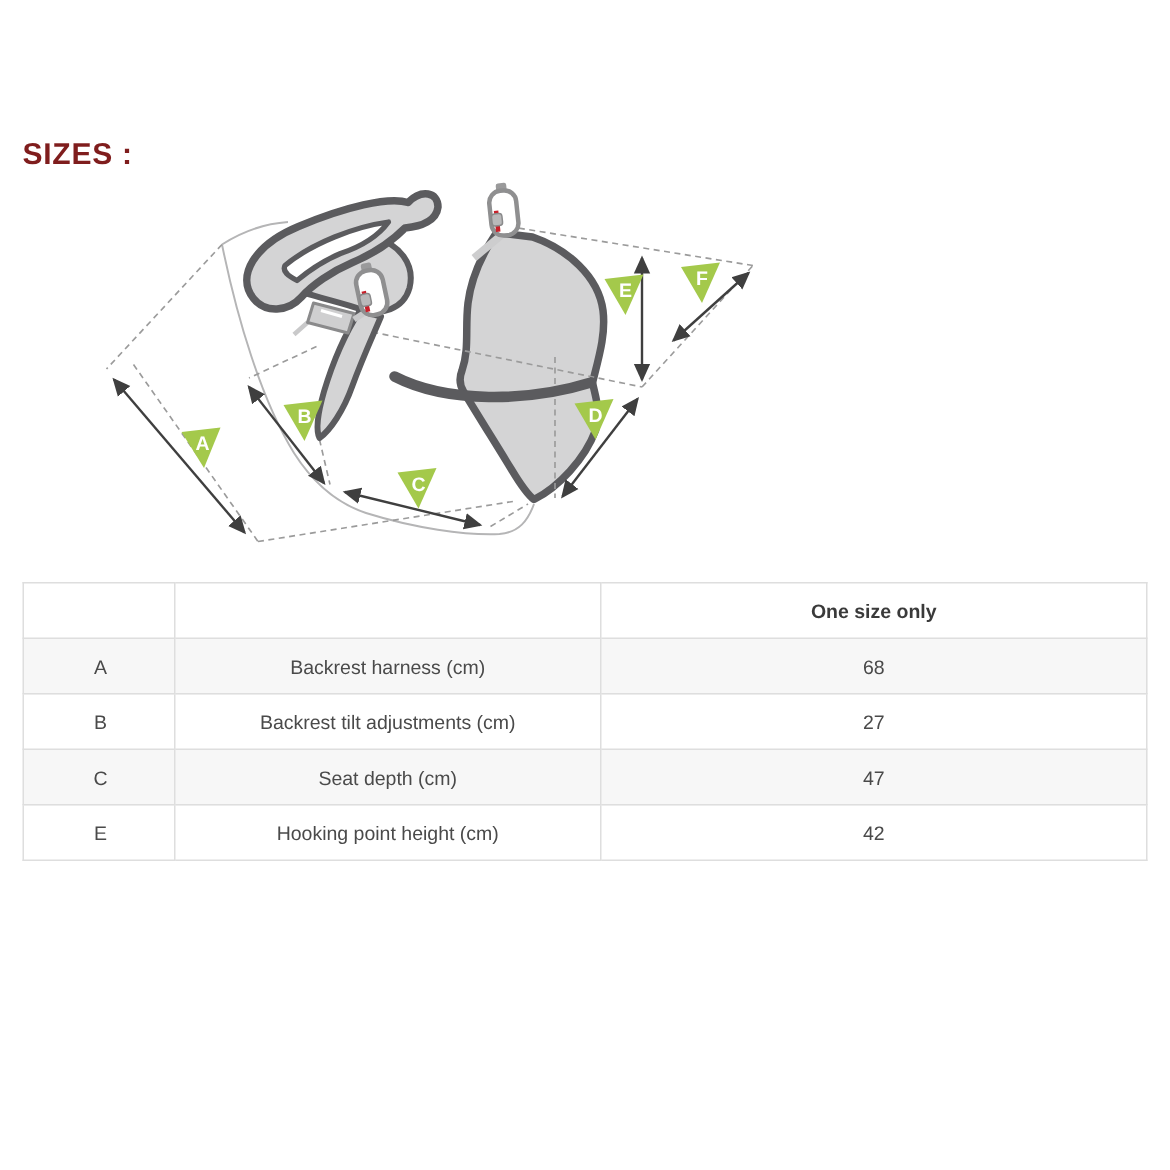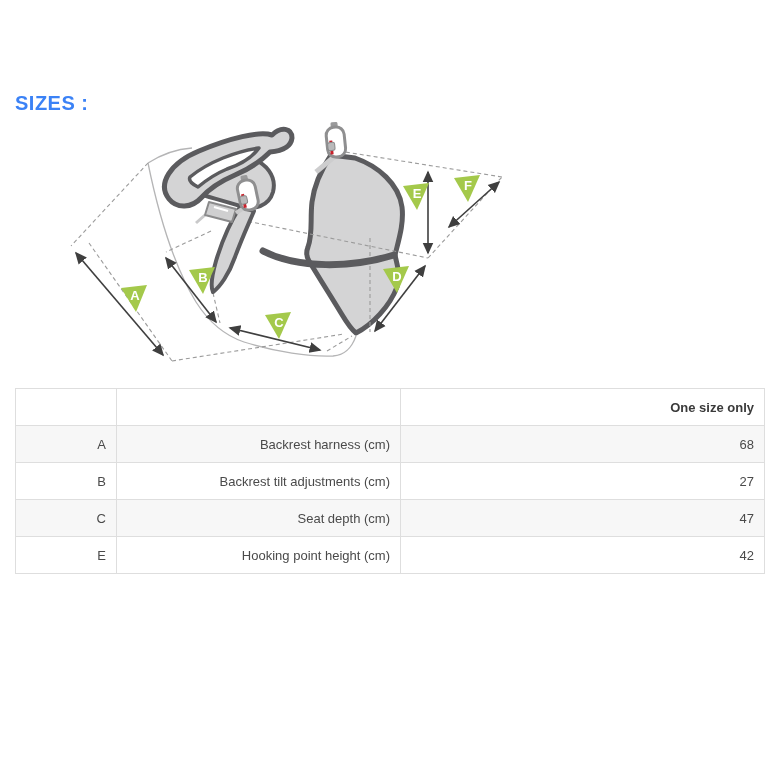--- a/index.html
+++ b/index.html
@@ -3,35 +3,35 @@
 <meta charset="utf-8">
 <style>
   html,body{margin:0;padding:0}
   body{
     width:780px;height:780px;position:relative;overflow:hidden;
     background:#ffffff;
     font-family:"Liberation Sans",sans-serif;
   }
   .heading{
     position:absolute;left:15px;top:92px;
-    font-size:20px;font-weight:bold;color:#3b82f6;letter-spacing:.5px;
+    font-size:20px;font-weight:bold;color:#7f1d1d;letter-spacing:.5px;
   }
   .diagram{position:absolute;left:0;top:0}
   .tri-letter{
     font-family:"Liberation Sans",sans-serif;
     font-size:13px;font-weight:bold;fill:#ffffff;text-anchor:middle;
   }
   table.sizes{
     position:absolute;left:15px;top:388px;width:750px;
     border-collapse:collapse;table-layout:fixed;
     font-size:13px;color:#4a4a4a;
   }
   table.sizes th,table.sizes td{
     border:1px solid #dedede;height:36px;
-    padding:0 10px;text-align:right;vertical-align:middle;font-weight:normal;
+    padding:0 10px;text-align:center;vertical-align:middle;font-weight:normal;
   }
   table.sizes td:first-child,table.sizes th:first-child{padding-left:12px}
   table.sizes th.hdr{font-weight:bold;color:#3a3a3a}
   table.sizes tbody tr:nth-child(odd){background:#f7f7f7}
 </style>
 </head>
 <body>
 
 <div class="heading">SIZES :</div>
 

